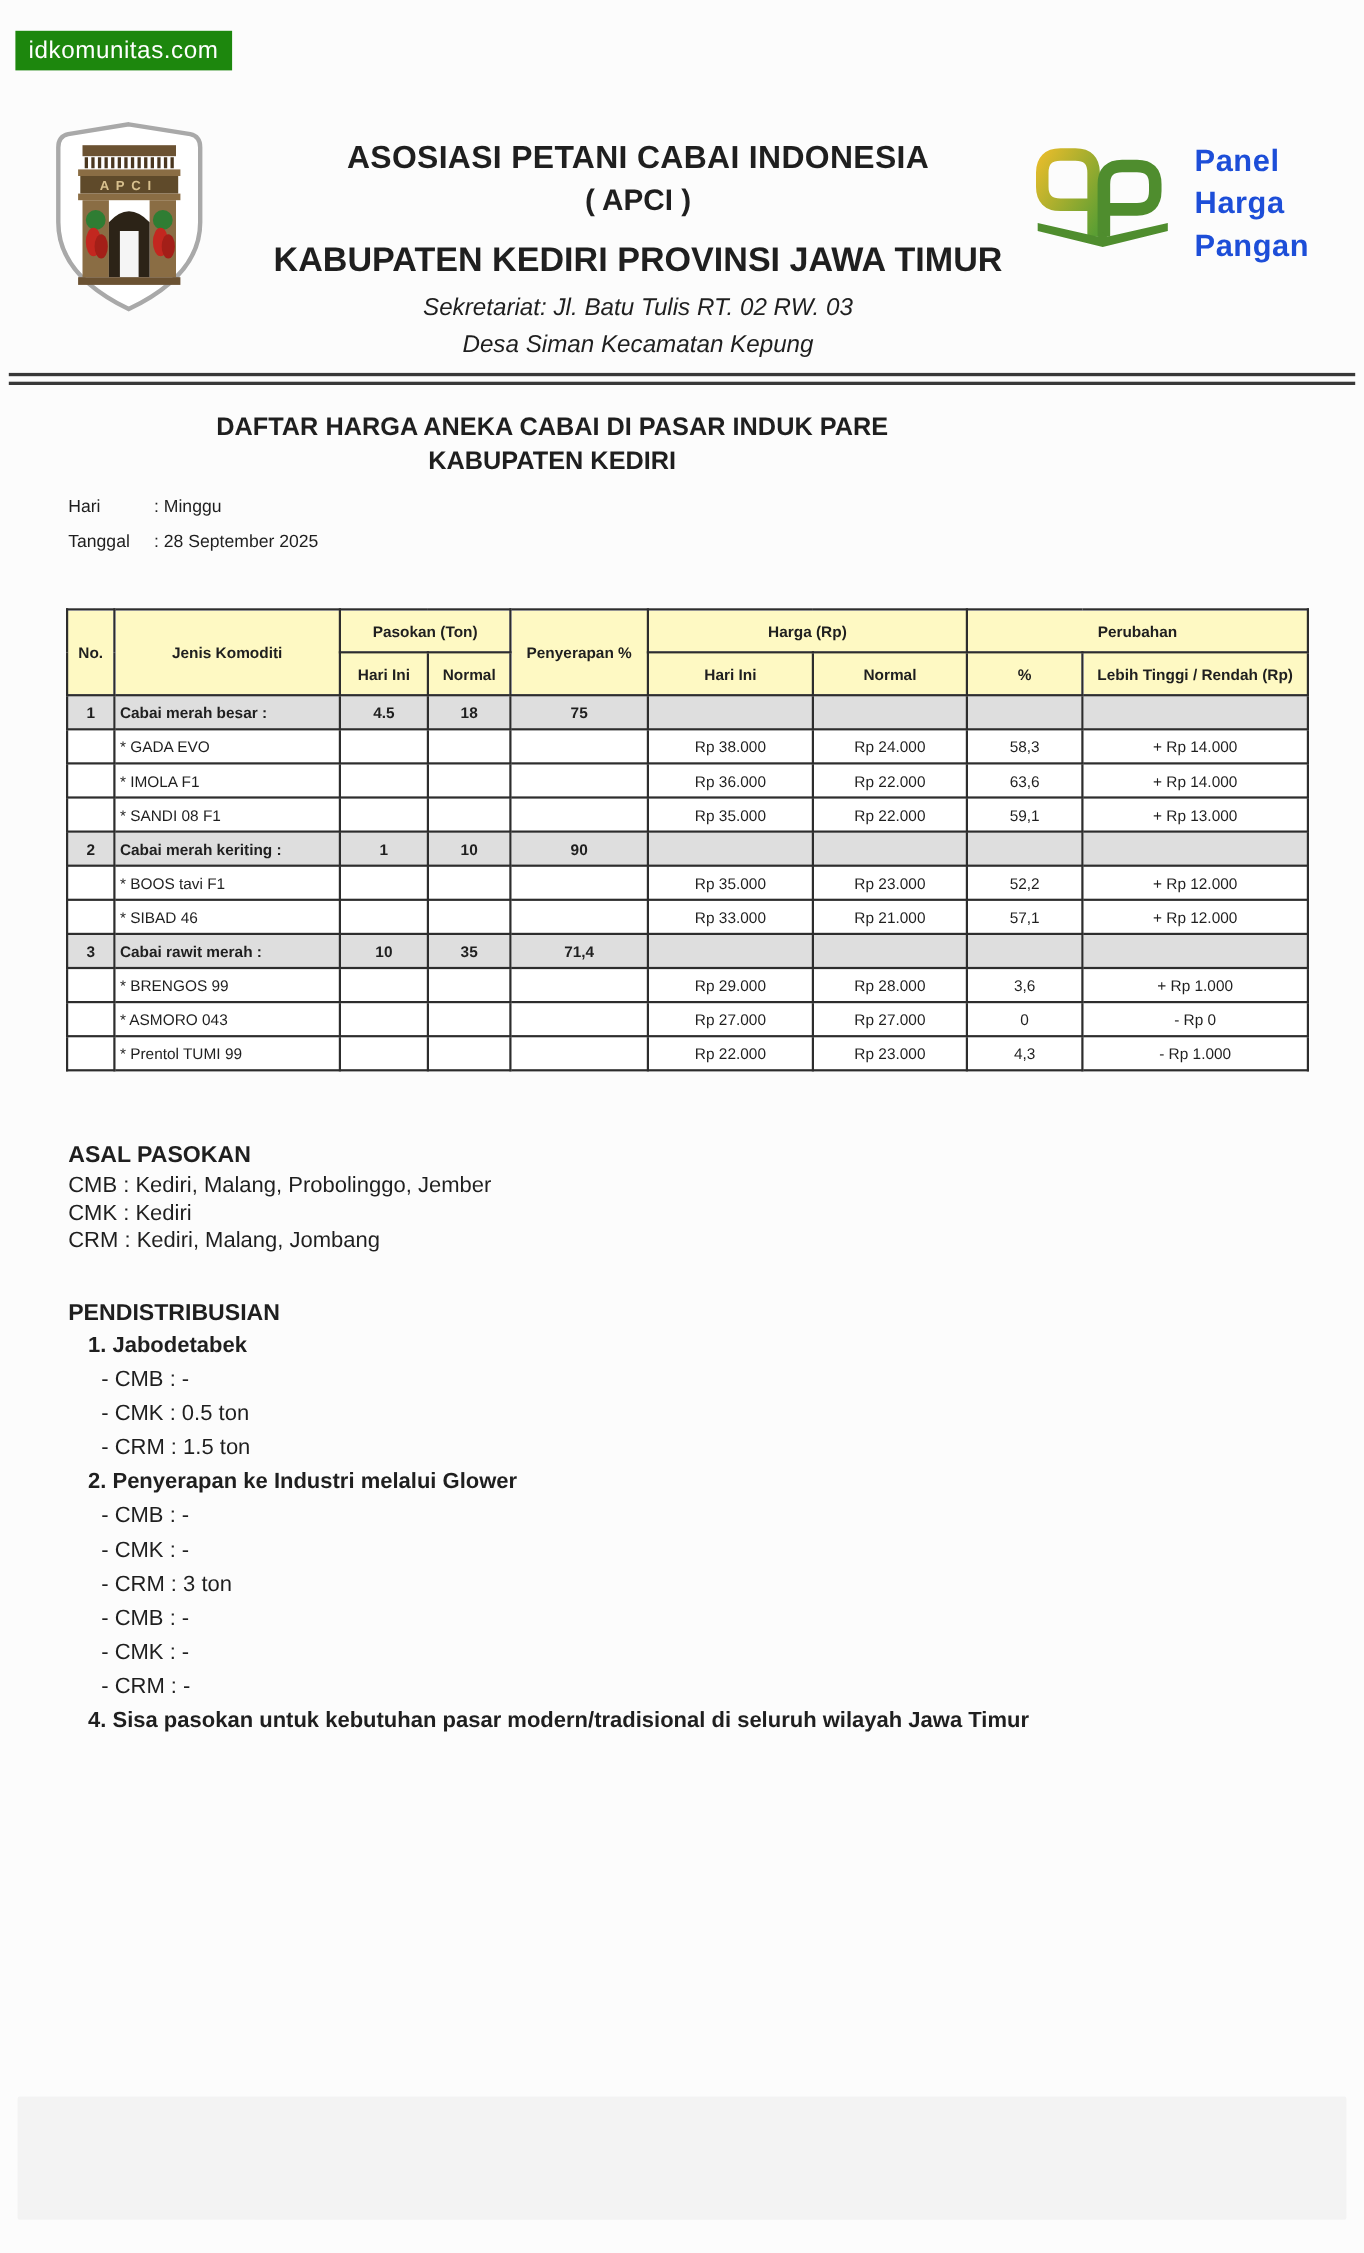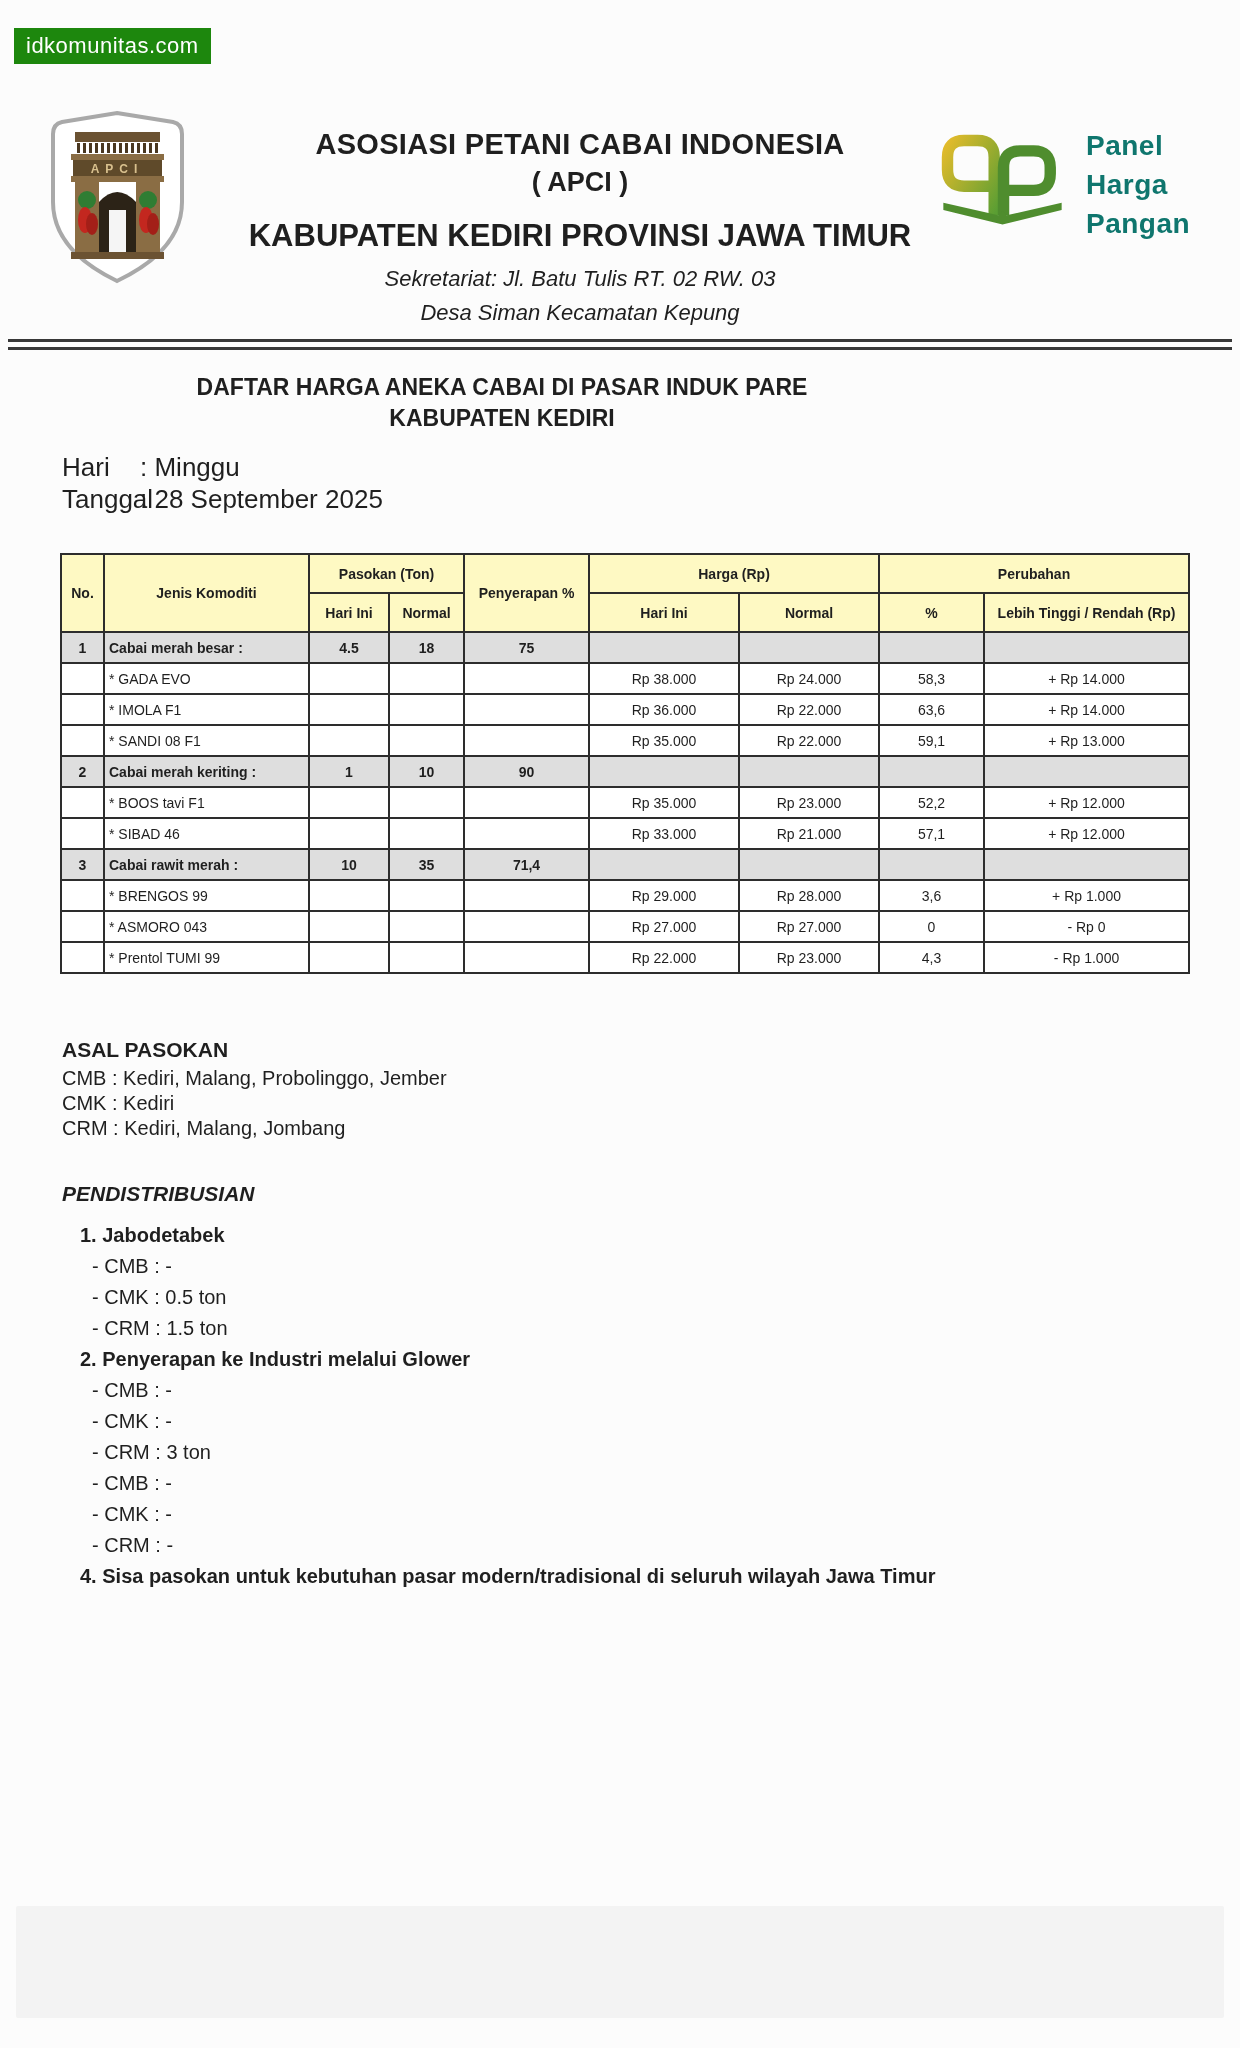--- a/index.html
+++ b/index.html
@@ -23,31 +23,31 @@
   .head-center {
     position:absolute; left:220px; top:128px; width:720px; text-align:center;
   }
   .org-name   { font-size:29px; font-weight:bold; letter-spacing:0.3px; }
   .org-abbr   { font-size:27px; font-weight:bold; margin-top:6px; }
   .org-region { font-size:31px; font-weight:bold; margin-top:20px; white-space:nowrap; }
   .org-sec    { font-size:22px; font-style:italic; margin-top:12px; }
   .org-desa   { font-size:22px; font-style:italic; margin-top:8px; }
 
   .php-logo { position:absolute; left:935px; top:126px; display:flex; gap:16px; align-items:flex-start; }
-  .php-text { font-size:28px; font-weight:bold; color:#0f766e; line-height:39px; letter-spacing:0.5px; }
+  .php-text { font-size:28px; font-weight:bold; color:#1d4ed8; line-height:39px; letter-spacing:0.5px; }
 
   .double-rule {
     position:absolute; left:8px; top:339px; width:1224px; height:5px;
     border-top:3px solid #383838; border-bottom:3px solid #383838;
   }
 
   
   .doc-title { position:absolute; left:0; top:372px; width:1004px; text-align:center;
                font-size:23px; font-weight:bold; line-height:31px; }
-  .info { position:absolute; left:62px; top:452px; font-size:26px; }
+  .info { position:absolute; left:62px; top:452px; font-size:16px; }
   .info-row { height:32px; }
   .info-label { display:inline-block; width:78px; }
 
   
   .price-table { position:absolute; left:60px; top:553px; }
   table { border-collapse:collapse; table-layout:fixed; width:1128px; }
   th, td {
     border:2px solid #2d2d2d; text-align:center; padding:0 4px;
     font-size:14px; white-space:nowrap; overflow:hidden;
   }
@@ -56,21 +56,21 @@
   tbody tr.cat td { background:#dedede; font-weight:bold; }
   td.left, th.left { text-align:left; }
 
   
   .asal { position:absolute; left:62px; top:1038px; font-size:20px; }
   .asal .sec-heading { margin-bottom:4px; }
   .sec-heading { font-size:21px; font-weight:bold; }
   .asal-line { line-height:25px; }
 
   .pend { position:absolute; left:62px; top:1182px; font-size:20px; }
-  .pend .sec-heading { margin-bottom:14px;font-style:italic; }
+  .pend .sec-heading { margin-bottom:2px; }
   .pend-title { font-weight:bold; margin-left:18px; line-height:31px; }
   .pend-sub { margin-left:30px; line-height:31px; }
 
   .footer-block {
     position:absolute; left:16px; top:1906px; width:1208px; height:112px;
     background:#f3f3f3; border-radius:2px;
   }
 </style>
 </head>
 <body>

